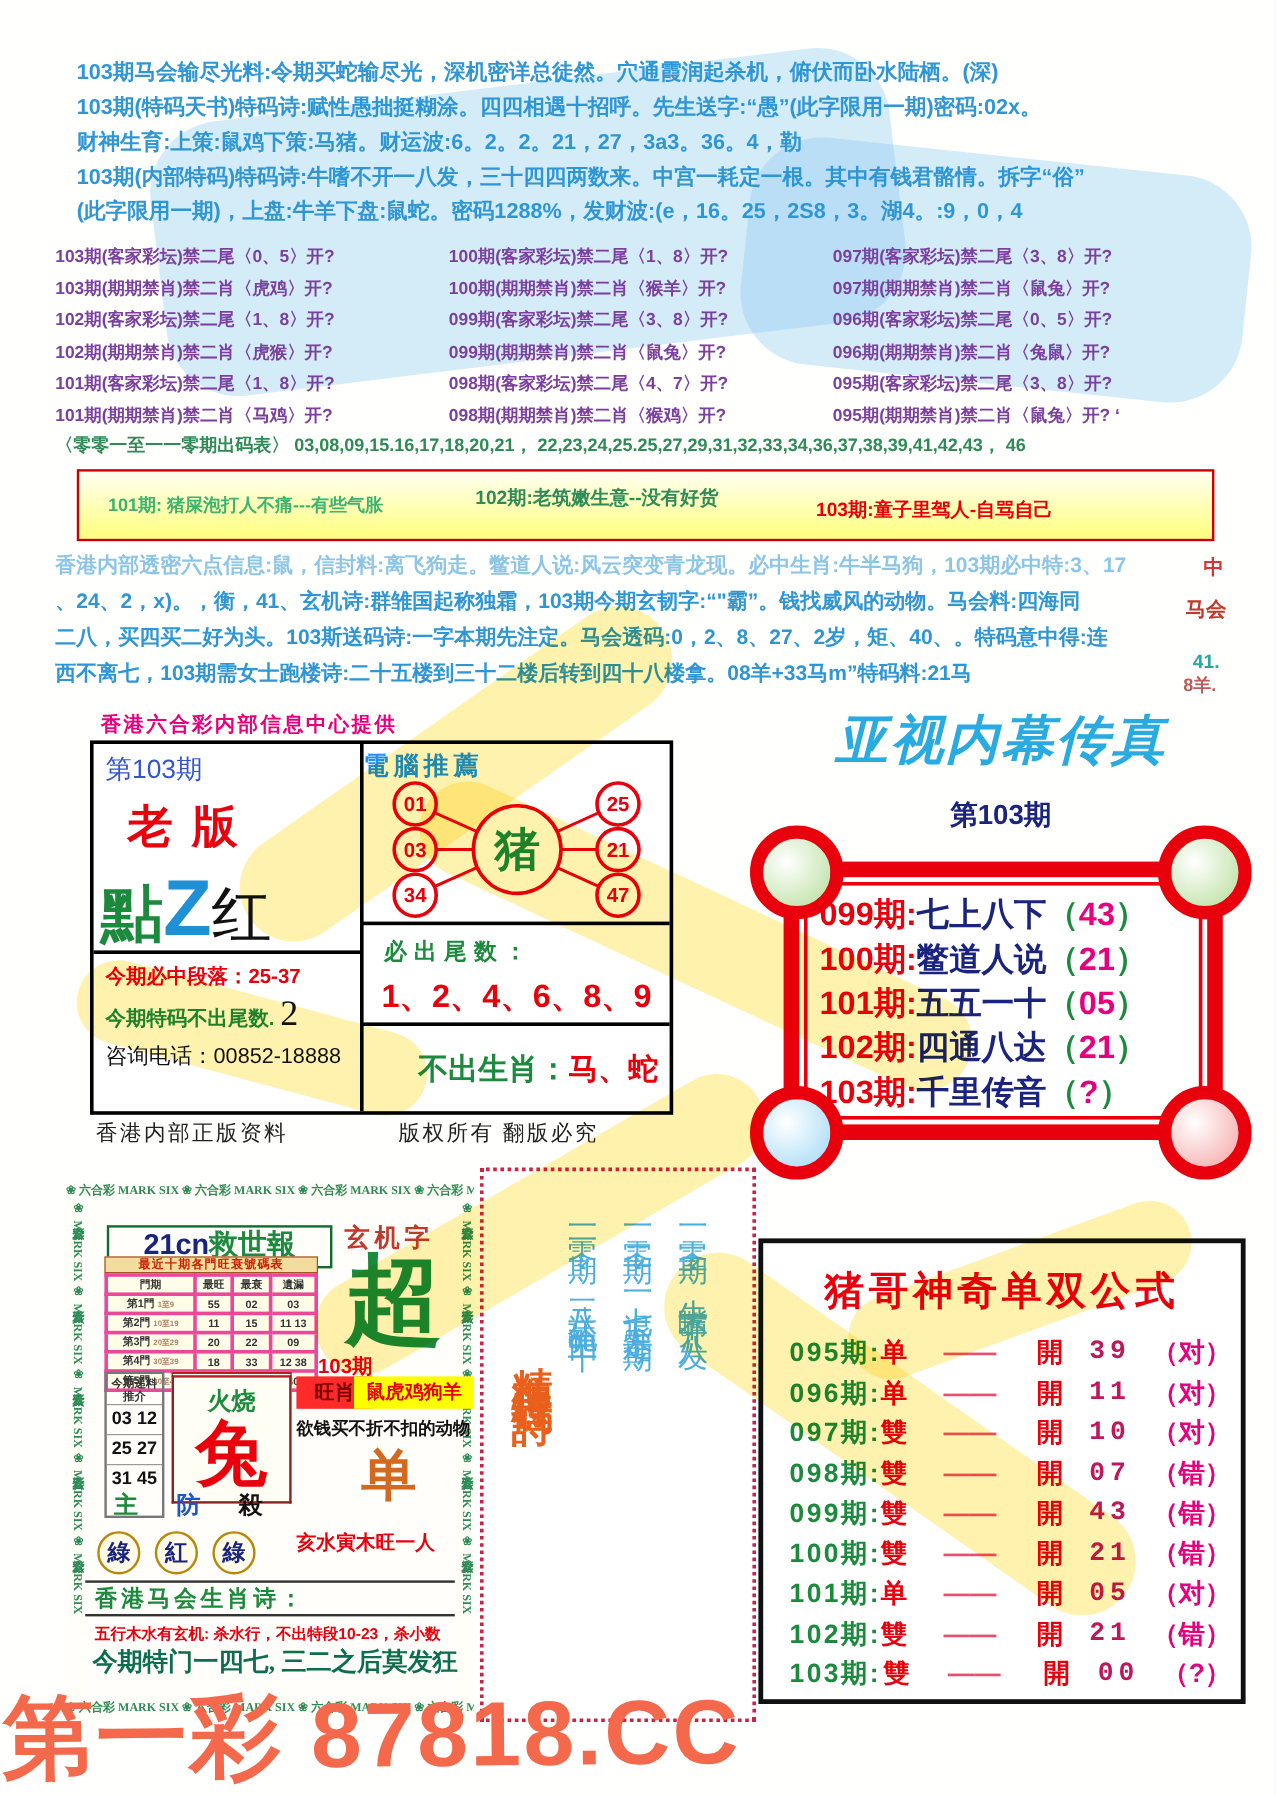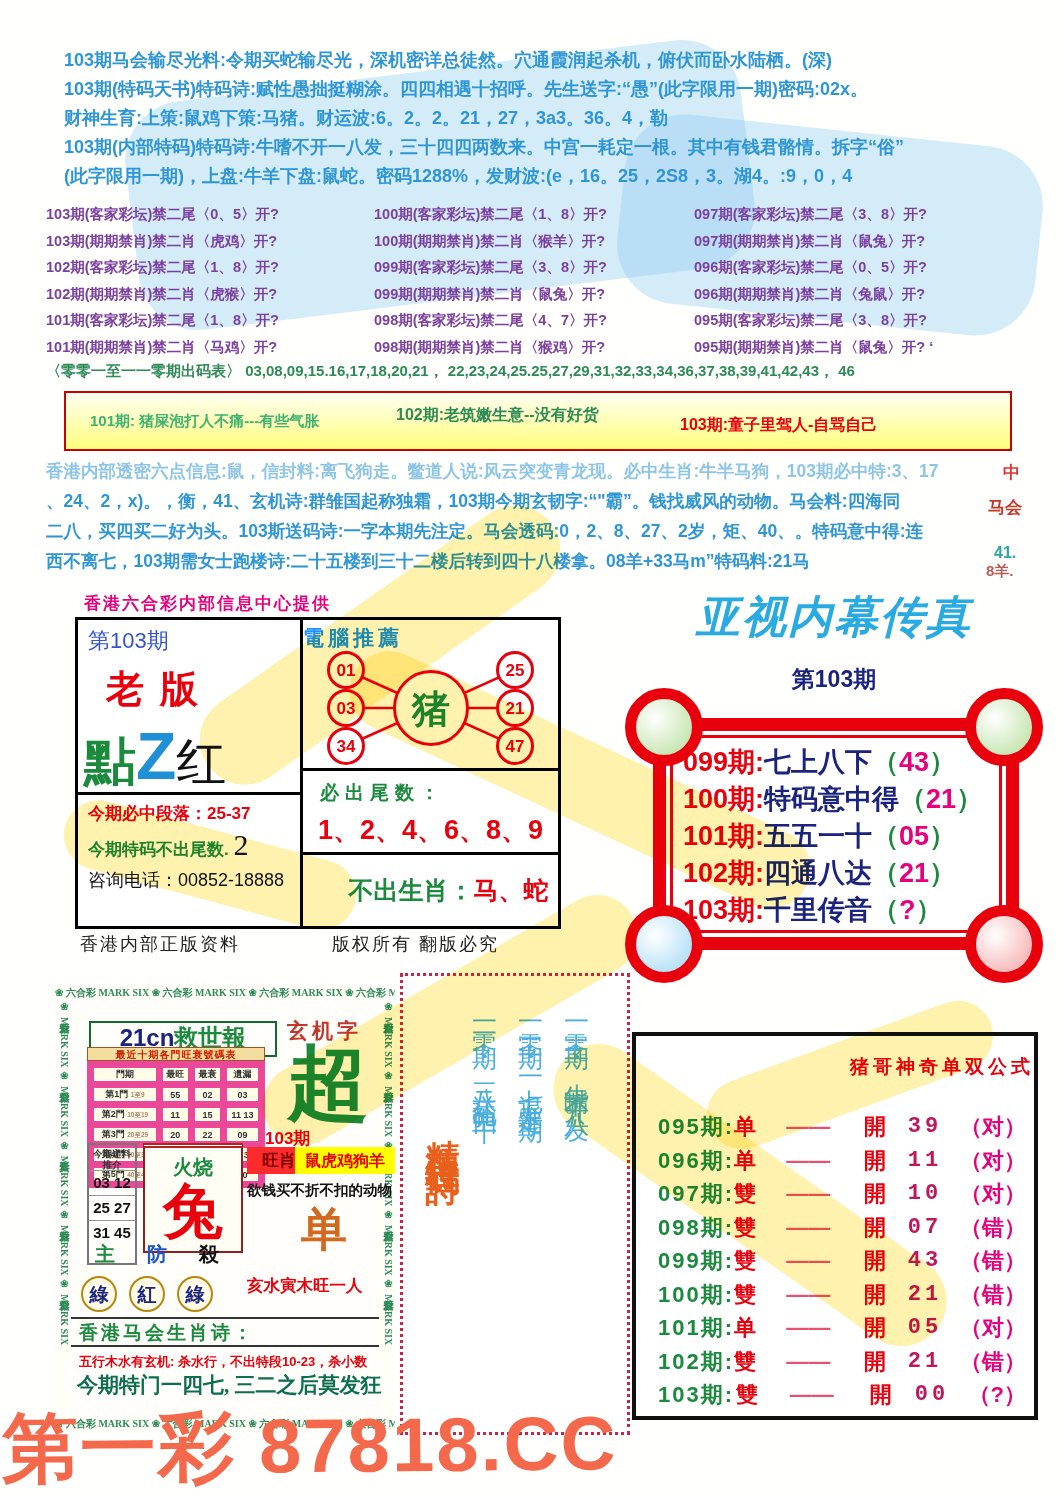--- a/index.html
+++ b/index.html
@@ -89,21 +89,21 @@
   .fax-row .par{color:#1c8a3c;}
   .fax-row .num{color:#e6007e;}
   .corner{position:absolute;width:78px;height:78px;border-radius:50%;border:11px solid #e8000d;box-sizing:border-box;z-index:3;}
   .corner.tl{left:625px;top:688px;background:radial-gradient(circle at 35% 35%,#fff,#b5dd98);}
   .corner.tr{left:965px;top:688px;background:radial-gradient(circle at 35% 35%,#fff,#b5dd98);}
   .corner.bl{left:625px;top:905px;background:radial-gradient(circle at 35% 35%,#fff,#9ed7f5);}
   .corner.br{left:965px;top:905px;background:radial-gradient(circle at 35% 35%,#fff,#f5a2a2);}
 
   
   .pig-box{position:absolute;left:632px;top:1032px;width:406px;height:388px;border:4px solid #101010;background:#fff;box-sizing:border-box;}
-  .pig-title{margin-top:18px;text-align:right;color:#e8000d;font-weight:900;font-size:19px;letter-spacing:4px;font-family:"Liberation Serif",serif;}
+  .pig-title{margin-top:18px;text-align:center;color:#e8000d;font-weight:900;font-size:33px;letter-spacing:4px;font-family:"Liberation Serif",serif;}
   .pig-rows{position:absolute;left:22px;top:74px;right:8px;}
   .pig-row{display:flex;font-size:22px;font-weight:700;line-height:33.5px;white-space:nowrap;}
   .pig-row .iss{color:#1c8a3c;width:90px;letter-spacing:2px;}
   .pig-row .pick{color:#e8000d;width:62px;}
   .pig-row .dash{color:#e8506e;width:92px;}
   .pig-row .kai{color:#e8000d;width:52px;font-family:"Liberation Serif",serif;}
   .pig-row .num{color:#be185d;width:62px;letter-spacing:4px;font-family:Liberation Mono, monospace;}
   .pig-row .ver{color:#e6007e;}
 
   
@@ -116,21 +116,21 @@
   .ms-inner{position:absolute;inset:16px;background:#fffefb;}
   .ms-21cn{position:absolute;left:18px;top:20px;width:184px;height:32px;border:2px solid #116b2f;
            text-align:center;line-height:30px;white-space:nowrap;}
   .ms-21cn .b{color:#1a237e;font-weight:900;font-size:24px;}
   .ms-21cn .p{color:#1c8a3c;font-weight:900;font-size:24px;font-family:"Liberation Serif",serif;}
   .ms-xuanji{position:absolute;left:216px;top:16px;color:#c0392b;font-weight:900;font-size:21px;letter-spacing:4px;font-family:"Liberation Serif",serif;}
   .ms-chao{position:absolute;left:216px;top:40px;color:#1c8a3c;font-weight:900;font-size:82px;line-height:86px;font-family:"Liberation Serif",serif;}
   .ms-table{position:absolute;left:16px;top:60px;width:178px;border-collapse:collapse;font-size:9px;font-weight:700;color:#333;}
   .ms-table-title{position:absolute;left:16px;top:46px;width:178px;height:14px;background:#f2dc9e;color:#cc2200;
                   font-weight:700;font-size:10px;text-align:center;line-height:14px;letter-spacing:1px;box-sizing:border-box;border:1px solid #a0522d;}
-  .ms-table td,.ms-table th{border:7px solid #ec4899;text-align:center;height:11px;padding:0;background:#fffde8;}
+  .ms-table td,.ms-table th{border:3px solid #ec4899;text-align:center;height:11px;padding:0;background:#fffde8;}
   .ms-table .rng{font-size:6.5px;color:#b0806a;}
   .ms-103{position:absolute;left:194px;top:126px;color:#e8000d;font-weight:700;font-size:17px;}
   .ms-rec{position:absolute;left:16px;top:142px;width:50px;height:122px;border:2px solid #777;text-align:center;box-sizing:border-box;}
   .ms-rec .lab{font-size:9.5px;font-weight:700;color:#333;line-height:11px;padding-top:3px;}
   .ms-rec .n{font-size:15px;font-weight:700;color:#111;line-height:24px;border-top:1px solid #999;}
   .ms-rabbit{position:absolute;left:72px;top:142px;width:100px;height:110px;border:2px solid #8b2222;
              border-top:5px double #b22222;text-align:center;box-sizing:border-box;background:#fffef5;}
   .ms-fire{color:#1c8a3c;font-weight:700;font-size:20px;margin-top:6px;font-family:"Liberation Serif",serif;}
   .ms-tu{color:#e8000d;font-weight:900;font-size:60px;line-height:62px;font-family:"Liberation Serif",serif;}
   .ms-wang{position:absolute;left:176px;top:146px;width:64px;height:27px;background:#ff2a2a;color:#7a0000;
@@ -287,21 +287,21 @@
     <div class="rc-footer">版权所有  翻版必究</div>
 
     <div class="fax-title">亚视内幕传真</div>
     <div class="fax-issue">第103期</div>
     <div class="fax-frame">
       <div class="fax-inner">
           <div class="fax-row">
           <span class="iss">099期:</span><span class="phr">七上八下</span><span class="par">（</span><span class="num">43</span><span class="par">）</span>
         </div>
           <div class="fax-row">
-          <span class="iss">100期:</span><span class="phr">特码意中得</span><span class="par">（</span><span class="num">21</span><span class="par">）</span>
+          <span class="iss">100期:</span><span class="phr">鳖道人说</span><span class="par">（</span><span class="num">21</span><span class="par">）</span>
         </div>
           <div class="fax-row">
           <span class="iss">101期:</span><span class="phr">五五一十</span><span class="par">（</span><span class="num">05</span><span class="par">）</span>
         </div>
           <div class="fax-row">
           <span class="iss">102期:</span><span class="phr">四通八达</span><span class="par">（</span><span class="num">21</span><span class="par">）</span>
         </div>
           <div class="fax-row">
           <span class="iss">103期:</span><span class="phr">千里传音</span><span class="par">（</span><span class="num">?</span><span class="par">）</span>
         </div>

